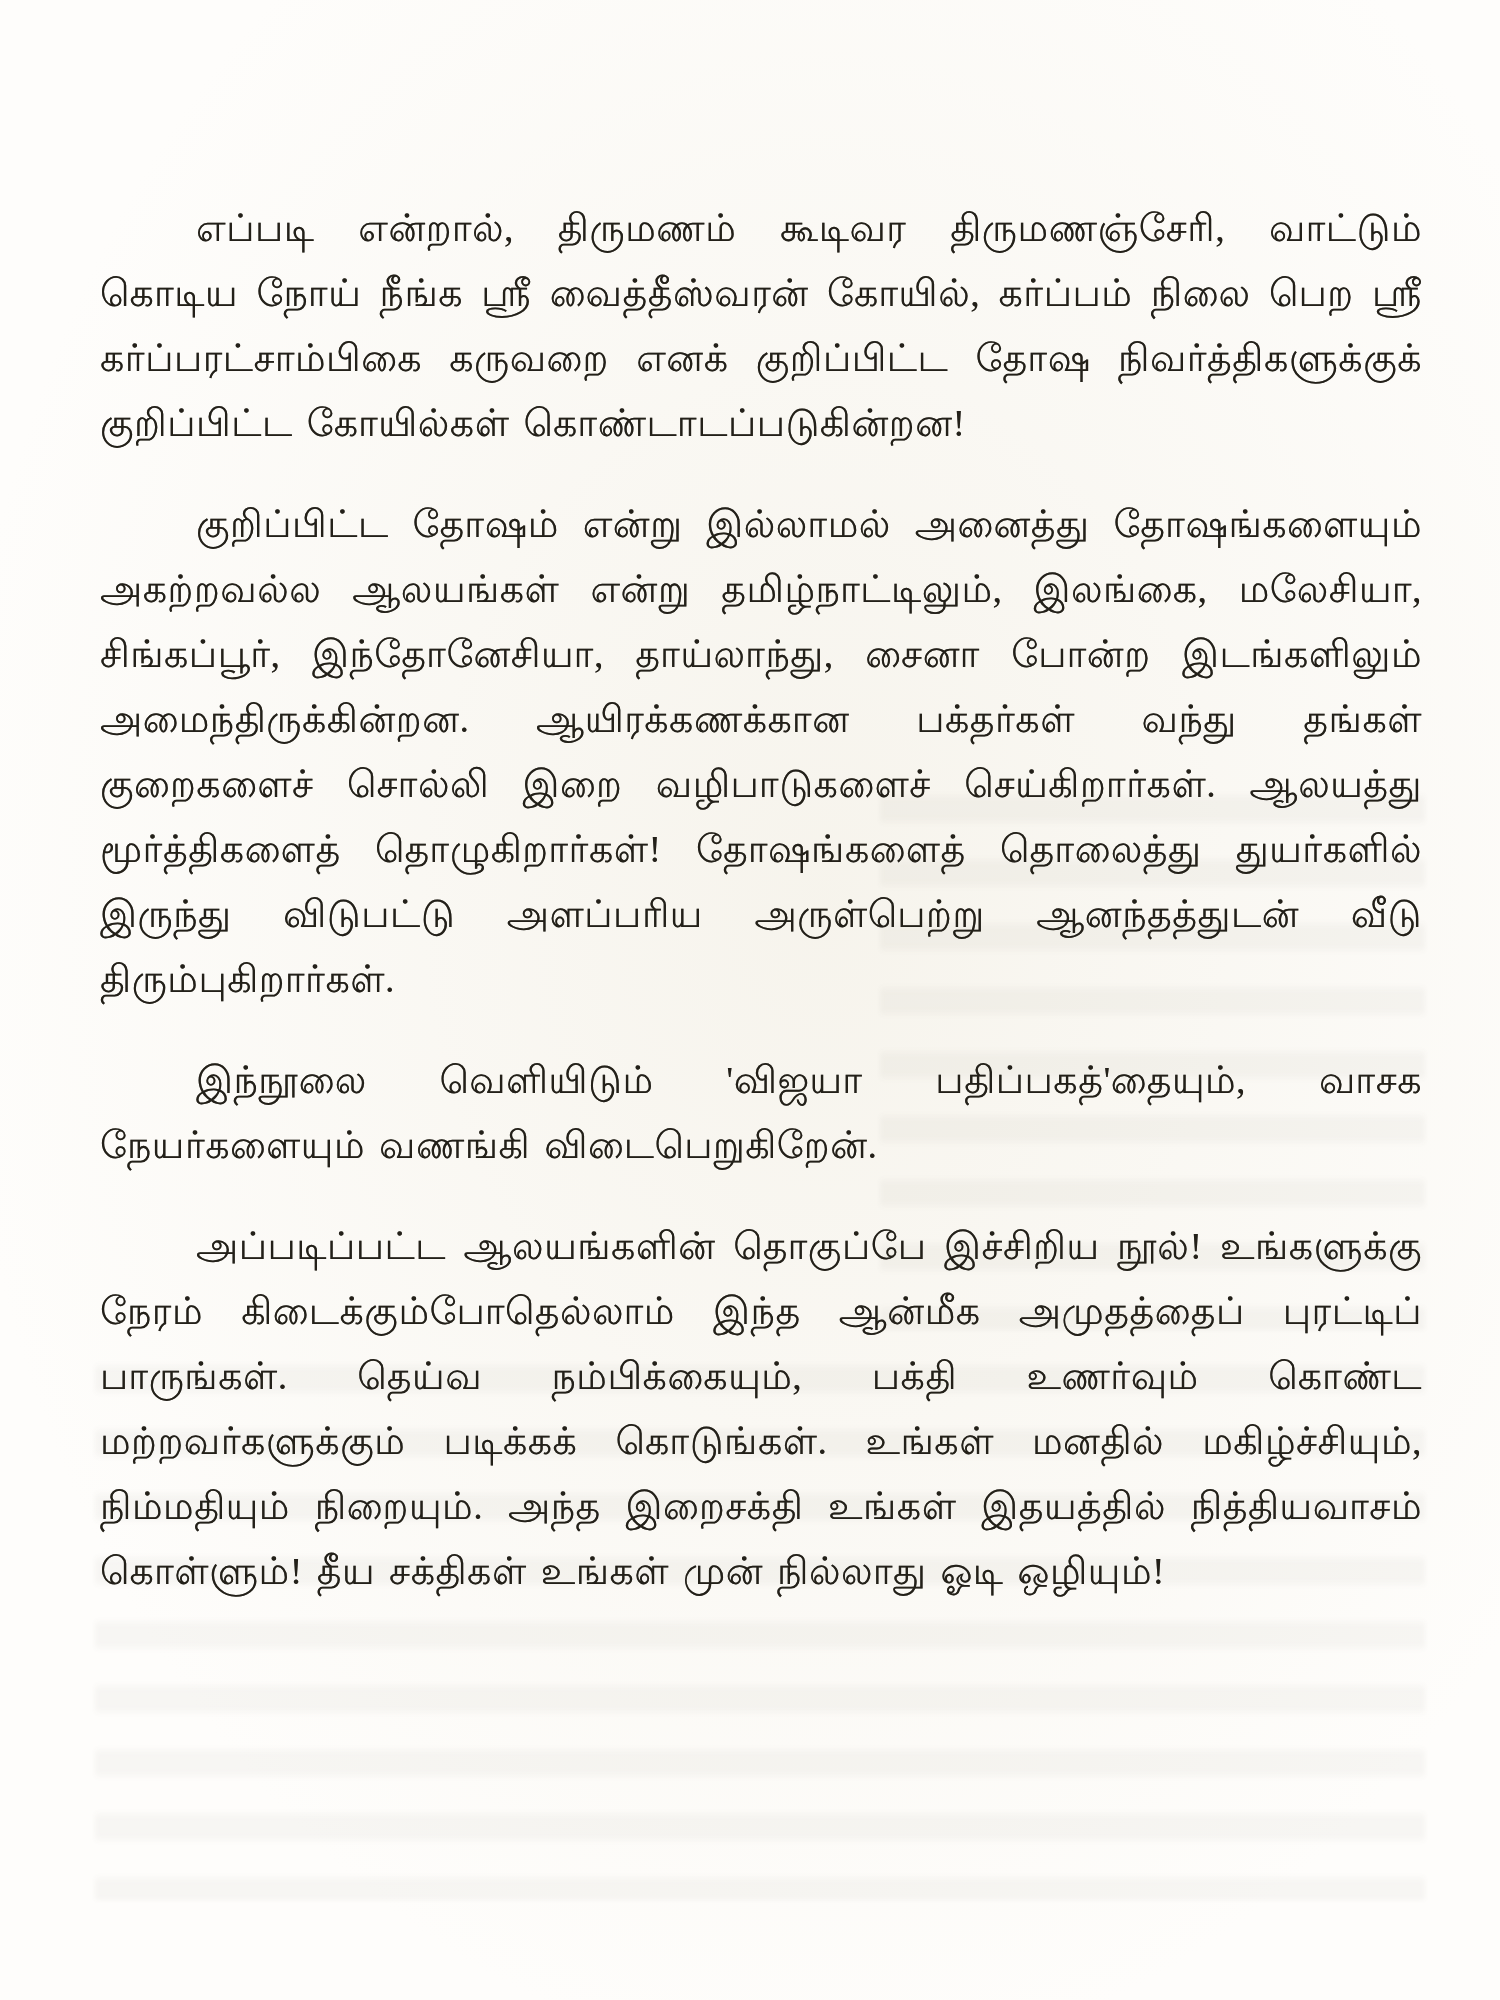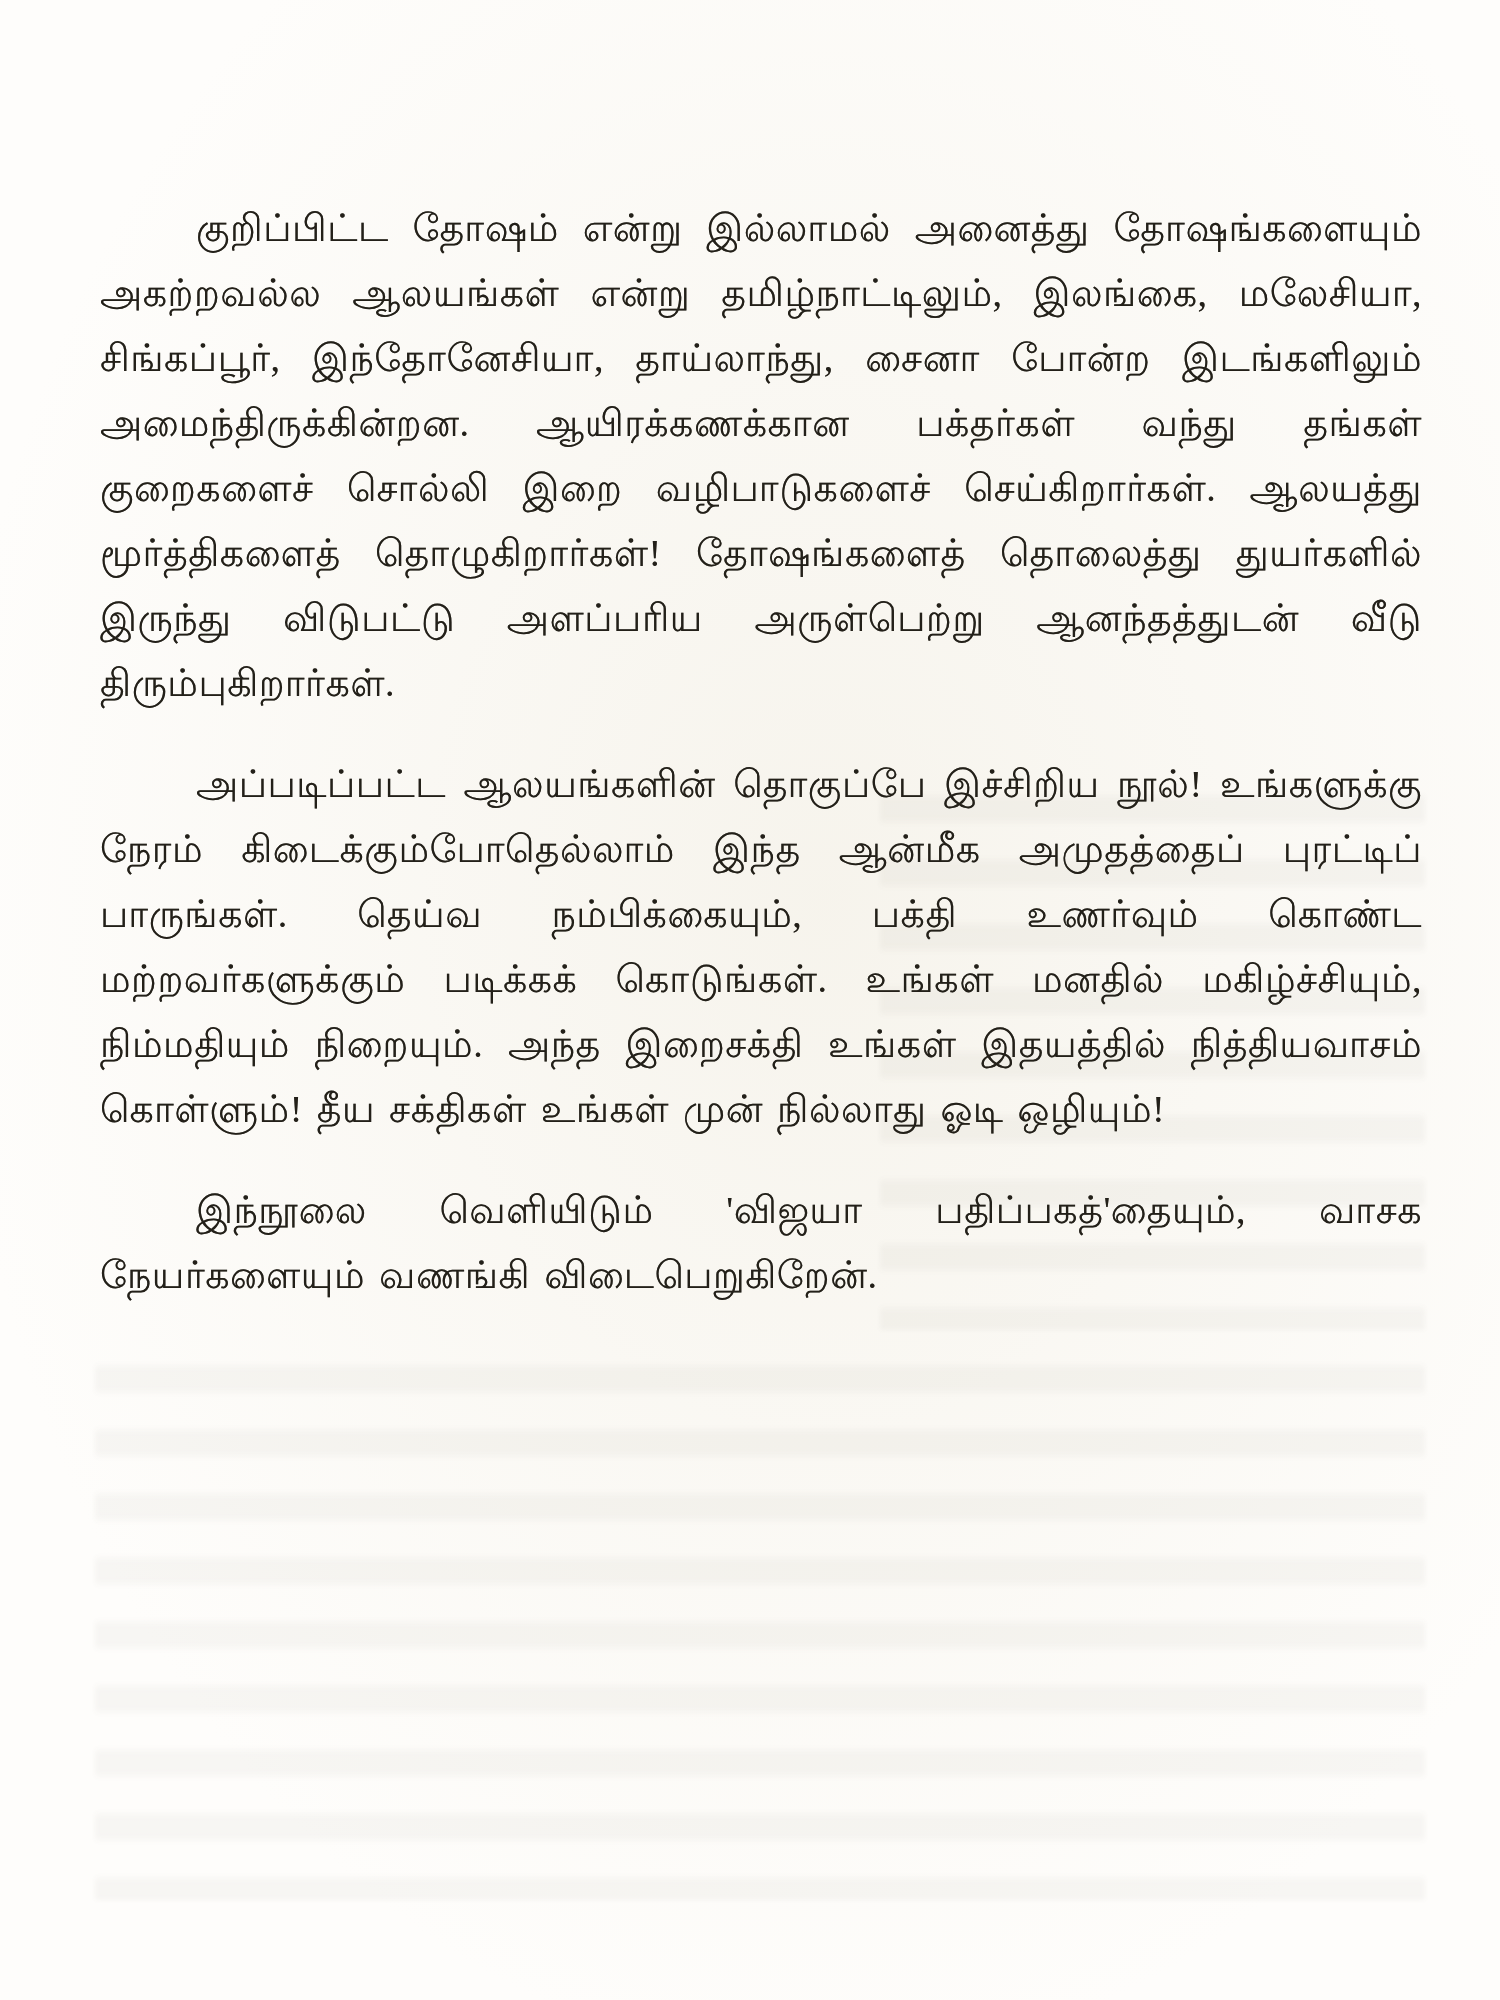--- a/index.html
+++ b/index.html
@@ -63,17 +63,18 @@
   }
 </style>
 </head>
 <body>
 
 <div class="page">
   <div class="ghost-strip ghost-upper"></div>
   <div class="ghost-strip ghost-lower"></div>
 
   <div class="text-block">
+    <p class="para">எப்படி என்றால், திருமணம் கூடிவர திருமணஞ்சேரி, வாட்டும் கொடிய நோய் நீங்க ஸ்ரீ வைத்தீஸ்வரன் கோயில், கர்ப்பம் நிலை பெற ஸ்ரீ கர்ப்பரட்சாம்பிகை கருவறை எனக் குறிப்பிட்ட தோஷ நிவர்த்திகளுக்குக் குறிப்பிட்ட கோயில்கள் கொண்டாடப்படுகின்றன!</p>
     <p class="para">குறிப்பிட்ட தோஷம் என்று இல்லாமல் அனைத்து தோஷங்களையும் அகற்றவல்ல ஆலயங்கள் என்று தமிழ்நாட்டிலும், இலங்கை, மலேசியா, சிங்கப்பூர், இந்தோனேசியா, தாய்லாந்து, சைனா போன்ற இடங்களிலும் அமைந்திருக்கின்றன. ஆயிரக்கணக்கான பக்தர்கள் வந்து தங்கள் குறைகளைச் சொல்லி இறை வழிபாடுகளைச் செய்கிறார்கள். ஆலயத்து மூர்த்திகளைத் தொழுகிறார்கள்! தோஷங்களைத் தொலைத்து துயர்களில் இருந்து விடுபட்டு அளப்பரிய அருள்பெற்று ஆனந்தத்துடன் வீடு திரும்புகிறார்கள்.</p>
+    <p class="para">இந்நூலை வெளியிடும் 'விஜயா பதிப்பகத்'தையும், வாசக நேயர்களையும் வணங்கி விடைபெறுகிறேன்.</p>
     <p class="para">அப்படிப்பட்ட ஆலயங்களின் தொகுப்பே இச்சிறிய நூல்! உங்களுக்கு நேரம் கிடைக்கும்போதெல்லாம் இந்த ஆன்மீக அமுதத்தைப் புரட்டிப் பாருங்கள். தெய்வ நம்பிக்கையும், பக்தி உணர்வும் கொண்ட மற்றவர்களுக்கும் படிக்கக் கொடுங்கள். உங்கள் மனதில் மகிழ்ச்சியும், நிம்மதியும் நிறையும். அந்த இறைசக்தி உங்கள் இதயத்தில் நித்தியவாசம் கொள்ளும்! தீய சக்திகள் உங்கள் முன் நில்லாது ஓடி ஒழியும்!</p>
-    <p class="para">இந்நூலை வெளியிடும் 'விஜயா பதிப்பகத்'தையும், வாசக நேயர்களையும் வணங்கி விடைபெறுகிறேன்.</p>
   </div>
 </div>
 
 </body></html>

